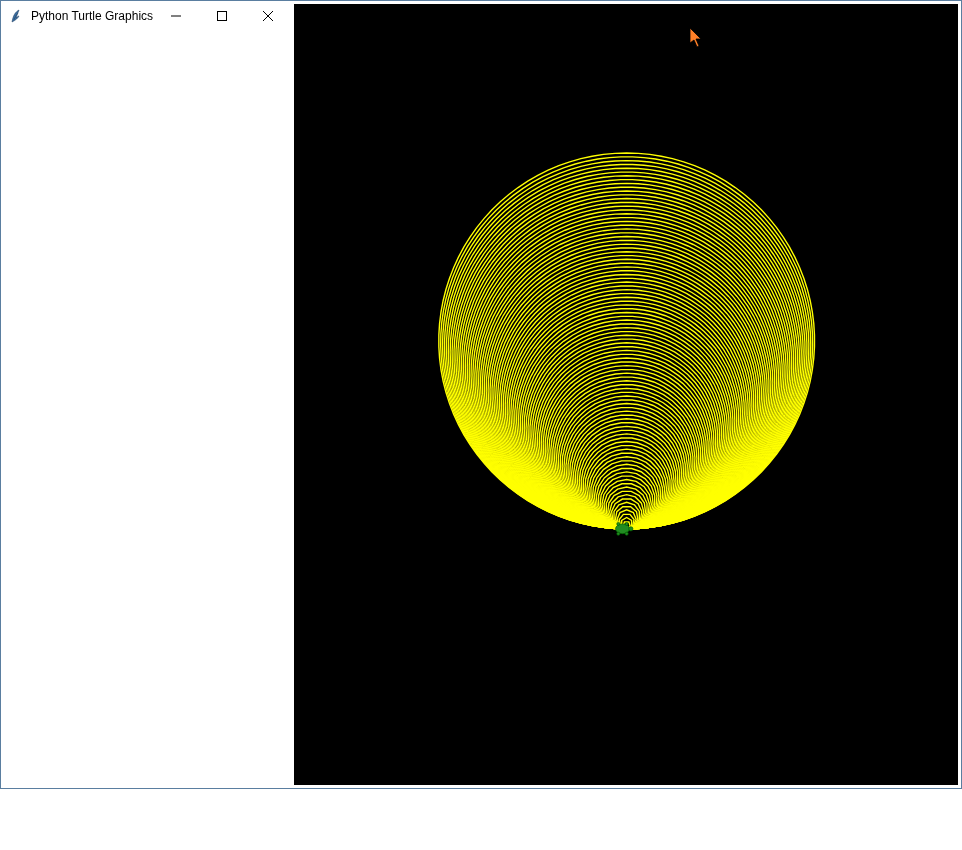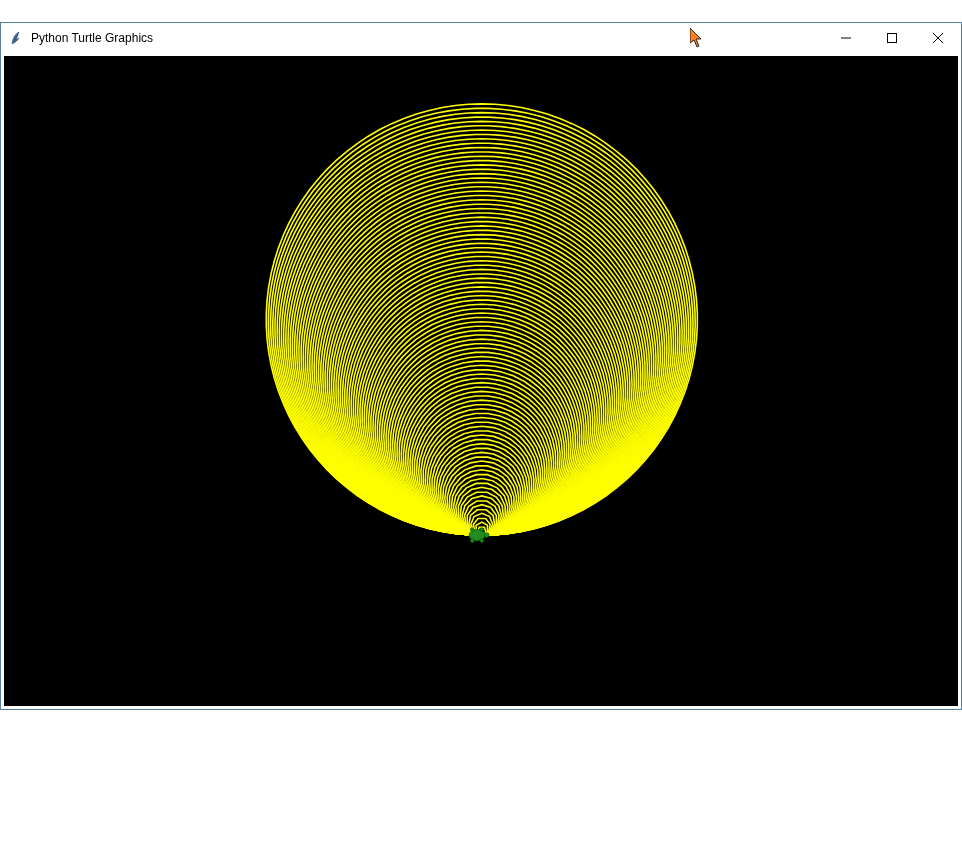--- a/index.html
+++ b/index.html
@@ -5,26 +5,25 @@
   * { box-sizing: border-box; }
   html, body {
     margin: 0; padding: 0;
     width: 962px; height: 850px;
     font-family: "Segoe UI", Tahoma, sans-serif;
     font-size: 12px;
     background: #fff;
     overflow: hidden;
   }
   .window {
-    width: 962px; height: 688px;
+    width: 962px; height: 789px;
     border: 1px solid #5a7ea0;
     background: #fff;
     display: flex;
-    flex-direction: column;
-    margin-top: 22px;
+    flex-direction: row;
   }
   .titlebar {
     height: 30px;
     background: #ffffff;
     display: flex;
     align-items: center;
     padding-left: 8px;
     user-select: none;
   }
   .titlebar .app-icon {

